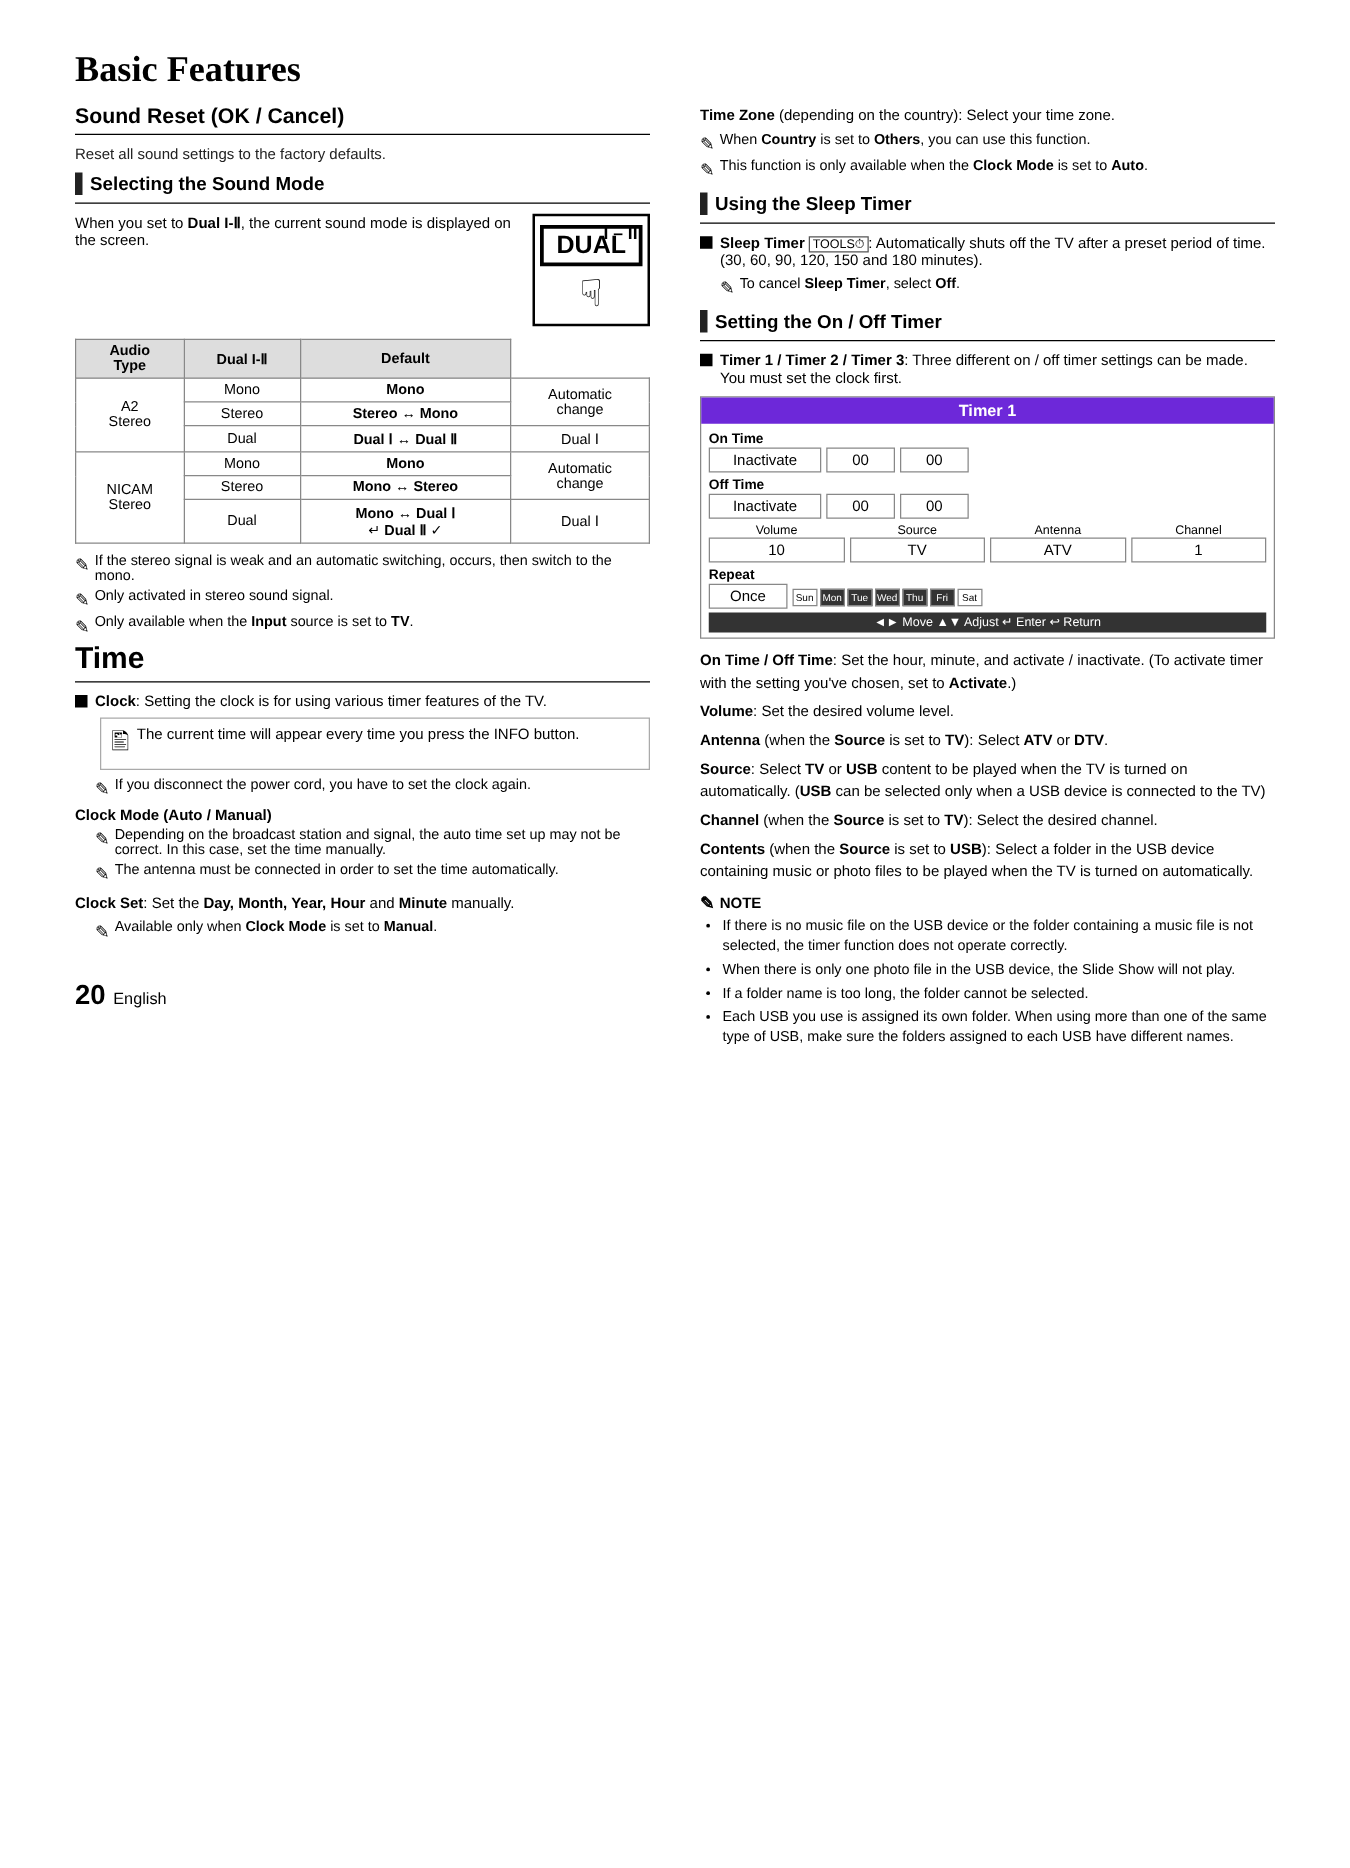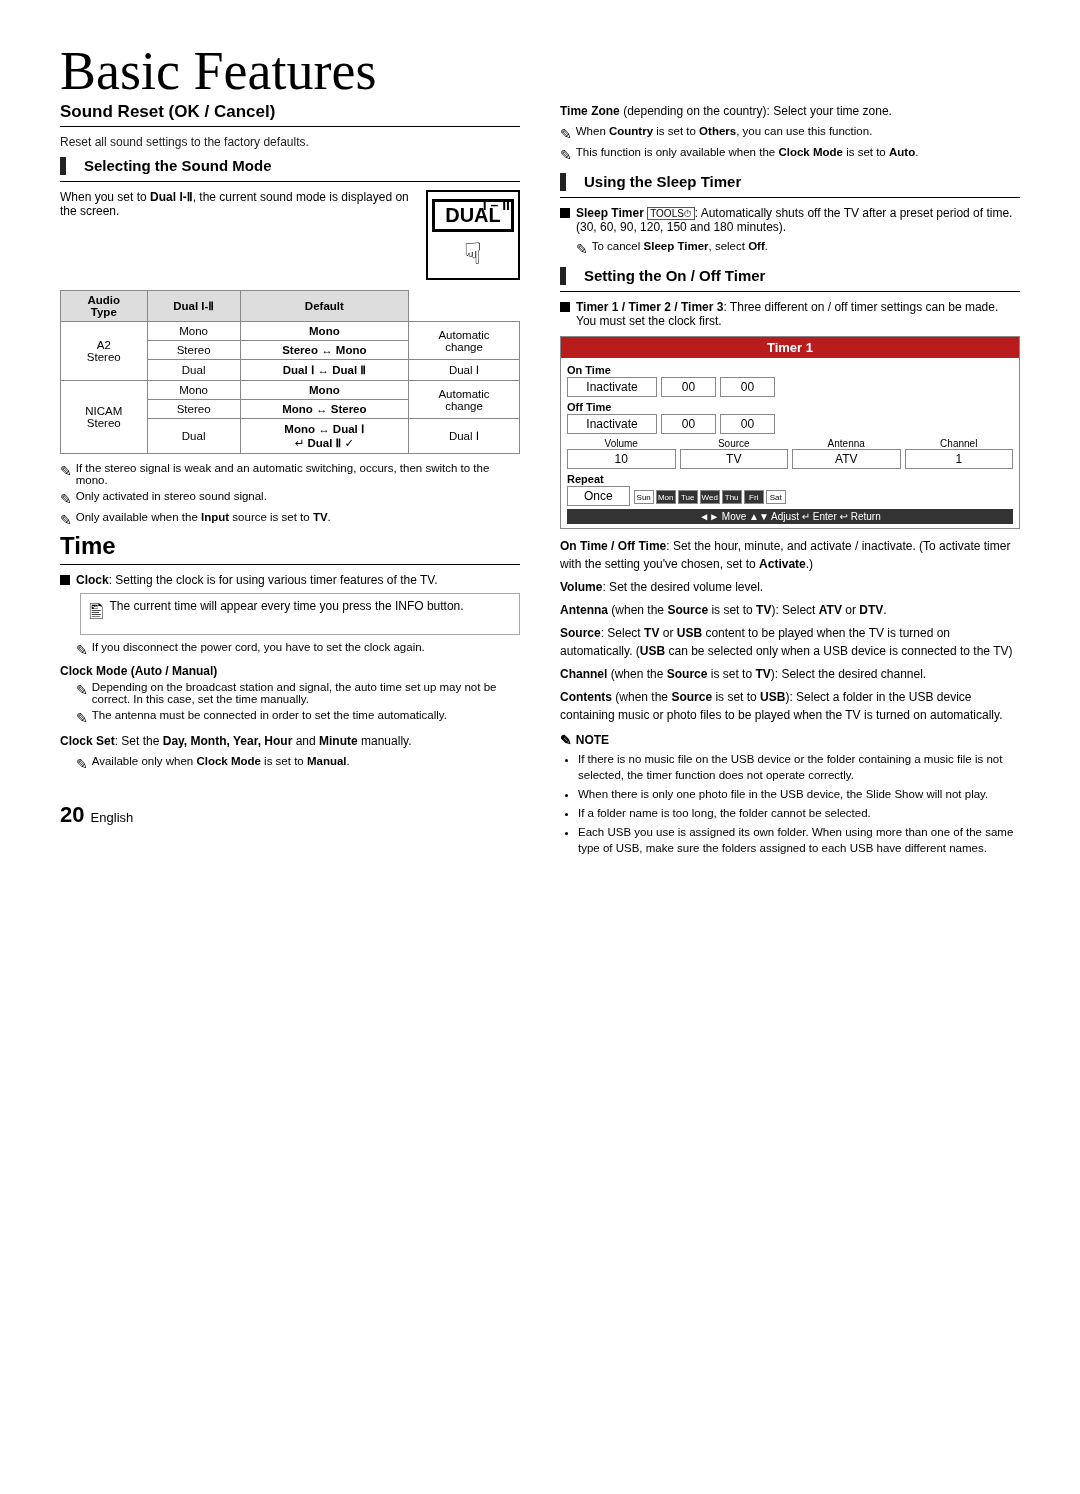--- a/index.html
+++ b/index.html
@@ -6,22 +6,23 @@
     body {
       font-family: Arial, sans-serif;
       font-size: 13px;
       background: #fff;
       color: #000;
       width: 1080px;
       min-height: 1494px;
       padding: 40px 60px 40px 60px;
     }
     .page-title {
-      font-size: 54px;
-      font-weight: 400;
+      font-size: 29px;
+      font-weight: 700;
+      margin-bottom: 10px;
       font-family: 'Times New Roman', serif;
     }
     .two-col {
       display: flex;
       gap: 40px;
     }
     .col-left {
       flex: 1;
       max-width: 490px;
     }
@@ -111,21 +112,22 @@
       background: #444;
       color: #fff;
       text-align: center;
       font-weight: bold;
       font-size: 13px;
       padding: 4px 0;
       margin: 10px 0 8px 0;
     }
     .section-bar {
       display: flex;
-      gap: 12px;
+      align-items: center;
+      gap: 0;
       margin-bottom: 6px;
     }
     .section-bar .bar {
       display: inline-block;
       width: 6px;
       height: 18px;
       background: #222;
       margin-right: 6px;
       flex-shrink: 0;
     }
@@ -180,21 +182,21 @@
       font-weight: bold;
       margin: 6px 0 3px 0;
     }
     
     .timer-box {
       border: 1px solid #888;
       margin: 8px 0;
       font-size: 11px;
     }
     .timer-title {
-      background: #b91c1c;
+      background: #6d28d9;
       color: #fff;
       text-align: center;
       font-size: 13px;
       font-weight: bold;
       padding: 3px 0;
     }
     .timer-inner {
       padding: 4px 6px;
     }
     .timer-row-label {

